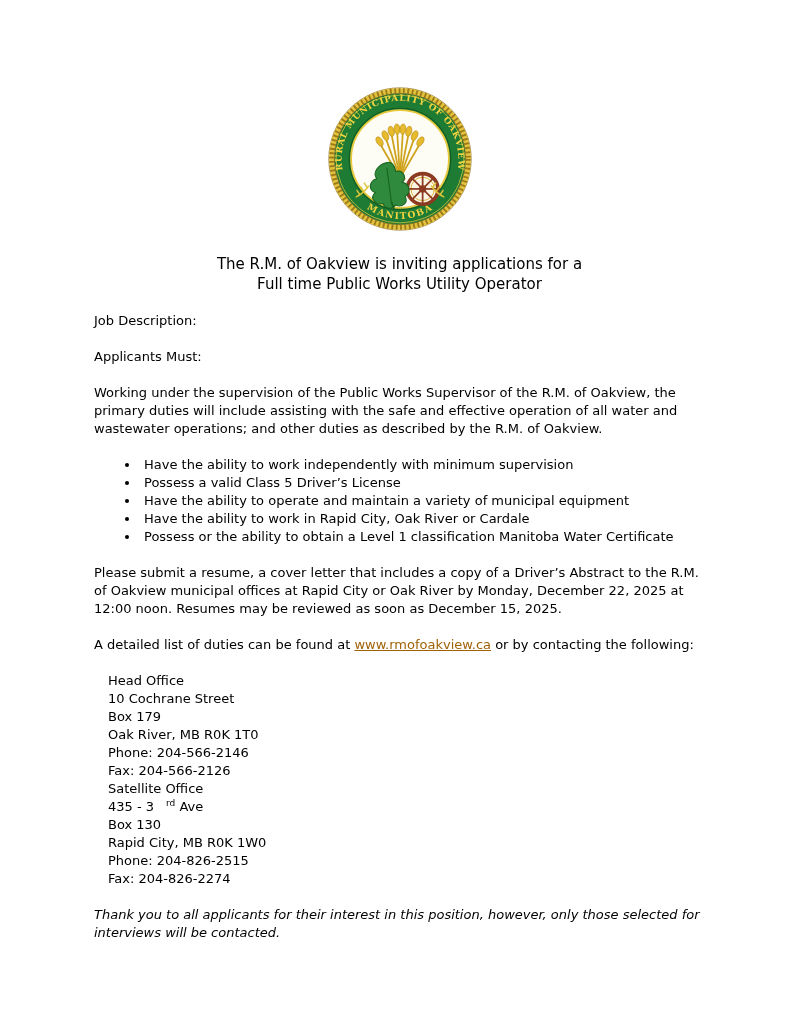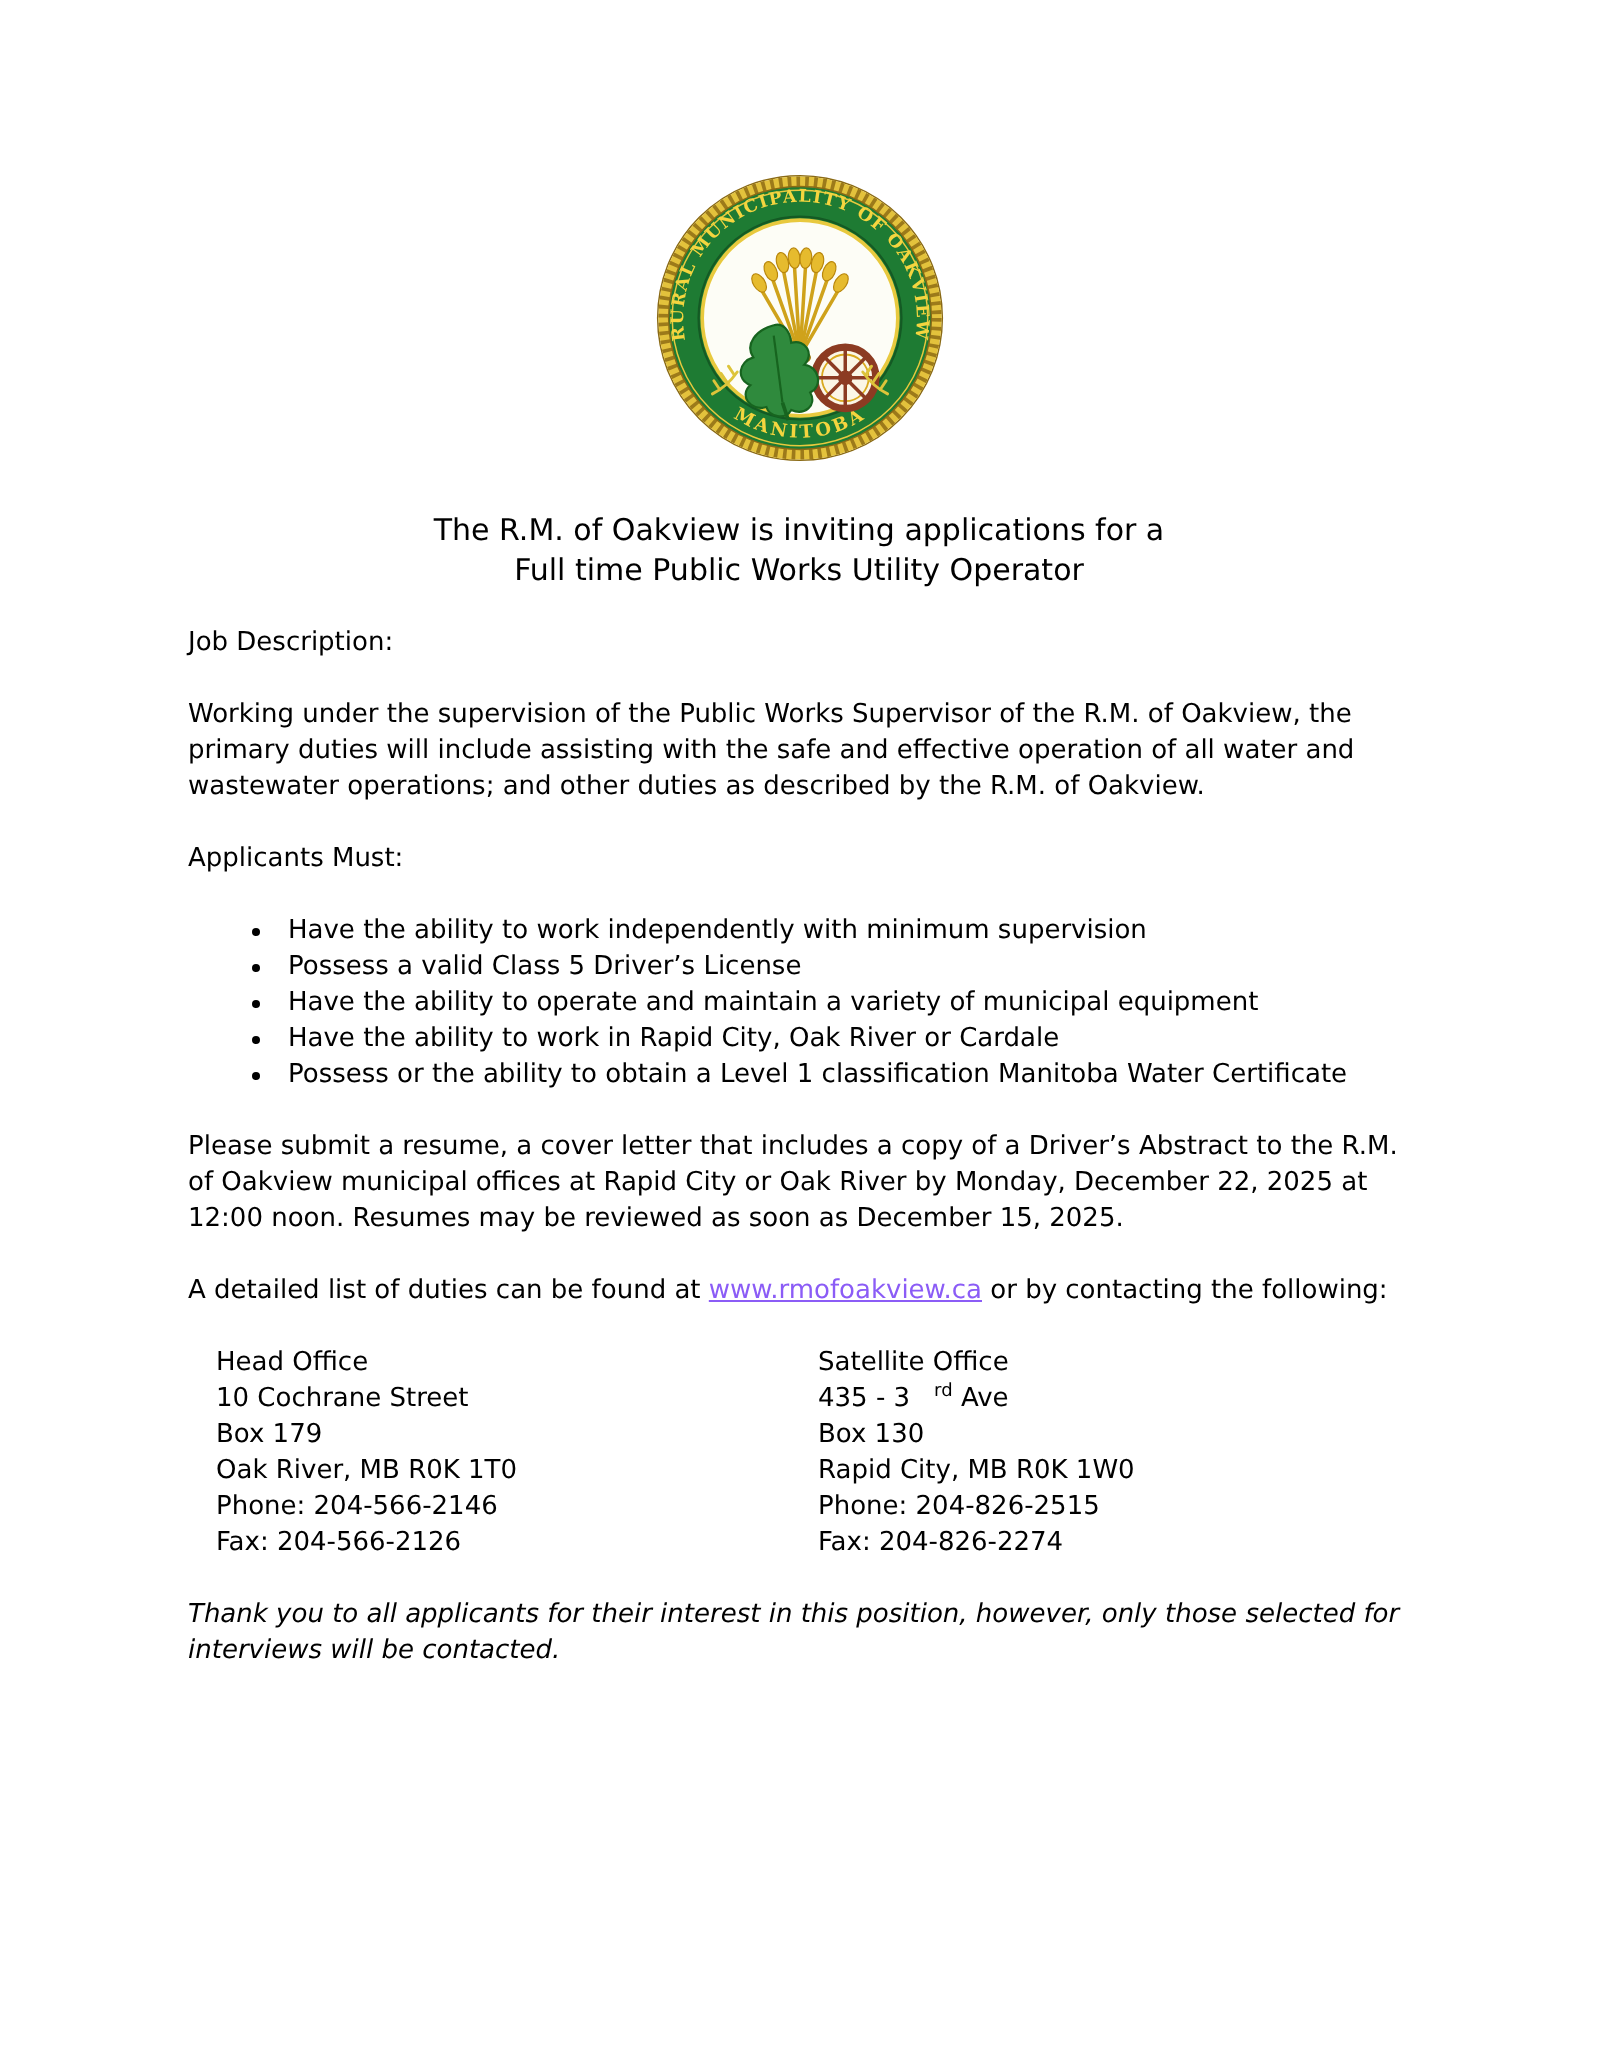--- a/index.html
+++ b/index.html
@@ -39,28 +39,29 @@
   ul.reqs {
     margin: 18px 0;
     padding-left: 46px;
     line-height: 18px;
   }
   ul.reqs li {
     margin: 0;
     padding-left: 4px;
   }
   a.doc-link {
-    color: #8b5cf6;
+    color: #a16207;
     text-decoration: underline;
   }
   .offices {
     display: flex;
     margin: 18px 0;
     padding-left: 14px;
     line-height: 18px;
+    flex-direction: column;
   }
   .office-col-head { width: 301px; }
   .office-col-satellite { flex: 1; }
   sup.ord {
     font-size: 9px;
     vertical-align: super;
     line-height: 0;
     padding-left: 12px;
   }
   .closing { margin-bottom: 0; font-style: italic; }
@@ -155,23 +156,23 @@
       </g>
     </svg>
   </div>
 
   <div class="intro">
     <div class="line1">The R.M. of Oakview is inviting applications for a</div>
     <div class="line2">Full time Public Works Utility Operator</div>
   </div>
 
   <p>Job Description:</p>
+  <p>Applicants Must:</p>
+
   <p>Working under the supervision of the Public Works Supervisor of the R.M. of Oakview, the primary duties will include assisting with the safe and effective operation of all water and wastewater operations; and other duties as described by the R.M. of Oakview.</p>
-
-  <p>Applicants Must:</p>
   <ul class="reqs">
     <li>Have the ability to work independently with minimum supervision</li>
     <li>Possess a valid Class 5 Driver’s License</li>
     <li>Have the ability to operate and maintain a variety of municipal equipment</li>
     <li>Have the ability to work in Rapid City, Oak River or Cardale</li>
     <li>Possess or the ability to obtain a Level 1 classification Manitoba Water Certificate</li>
   </ul>
 
   <p>Please submit a resume, a cover letter that includes a copy of a Driver’s Abstract to the R.M. of Oakview municipal offices at Rapid City or Oak River by Monday, December 22, 2025 at 12:00 noon.  Resumes may be reviewed as soon as December 15, 2025.</p>
 

